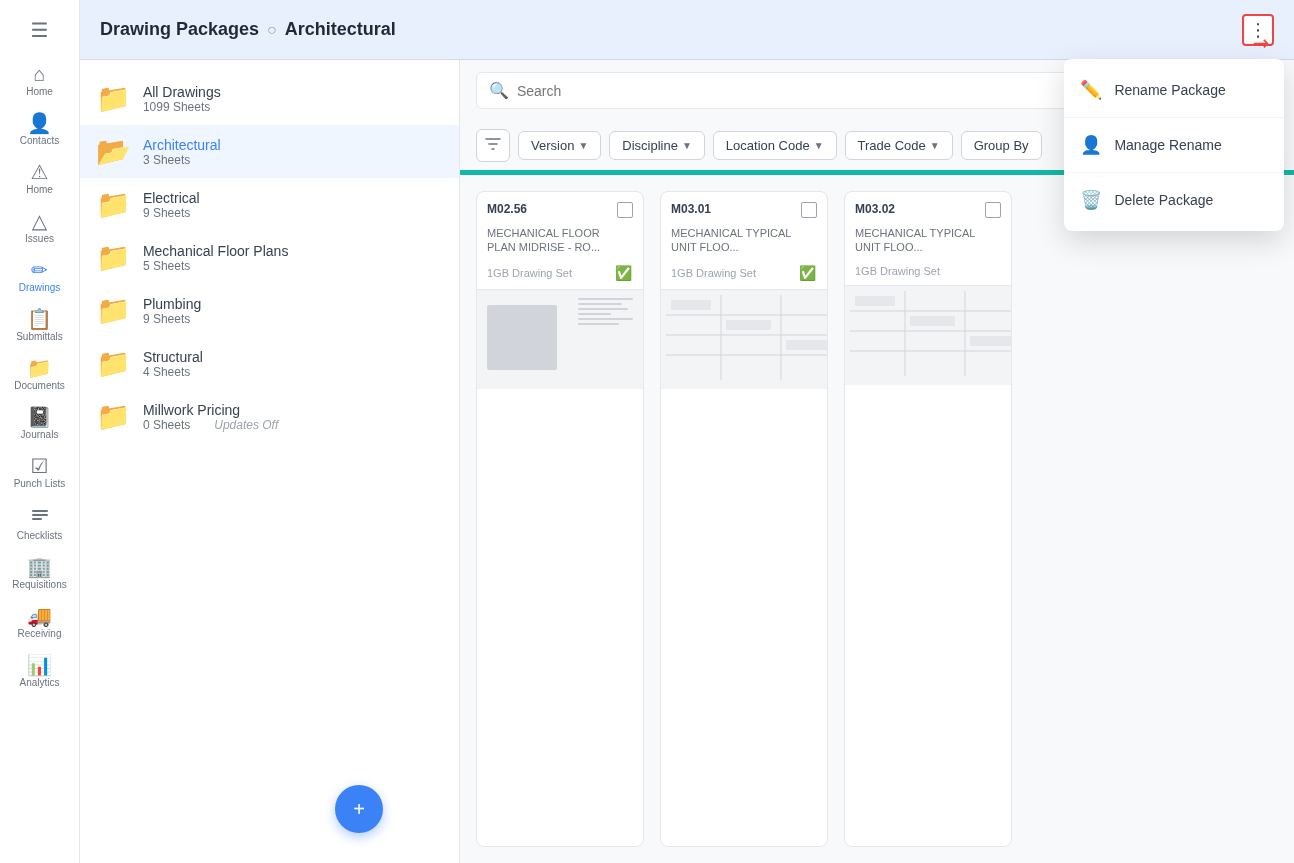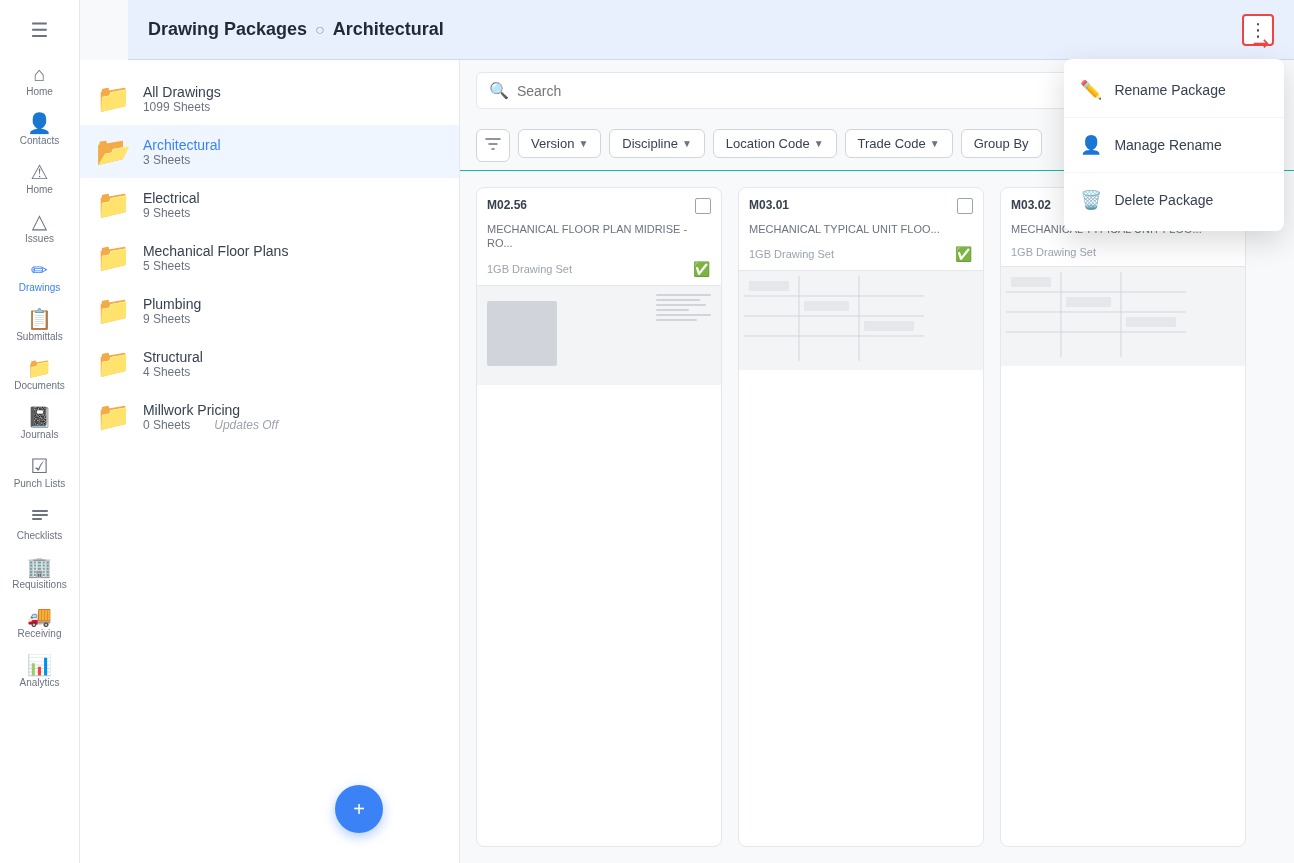--- a/index.html
+++ b/index.html
@@ -52,21 +52,20 @@
     
     .header {
       background: #e8f0fe;
       padding: 12px 20px;
       display: flex;
       align-items: center;
       justify-content: space-between;
       border-bottom: 1px solid #d0d9f0;
       height: 60px;
       flex-shrink: 0;
-      margin-left: 48px;
     }
     .header-breadcrumb {
       display: flex;
       align-items: center;
       gap: 8px;
       font-size: 18px;
       font-weight: 600;
       color: #1f2937;
     }
     .header-separator { color: #9ca3af; font-size: 16px; }
@@ -183,24 +182,24 @@
       border: none;
       outline: none;
       flex: 1;
       font-size: 14px;
       color: #374151;
       background: transparent;
     }
 
     .filter-bar {
       display: flex;
-      align-items: flex-start;
+      align-items: center;
       gap: 8px;
       padding: 8px 16px;
-      border-bottom: 1px solid #14b8a6;
+      border-bottom: 5px solid #14b8a6;
       background: #f8f9fa;
     }
     .filter-btn {
       display: flex;
       align-items: center;
       gap: 4px;
       padding: 6px 12px;
       border: 1px solid #d1d5db;
       border-radius: 6px;
       background: white;
@@ -217,21 +216,21 @@
       gap: 16px;
       padding: 16px;
       overflow-y: auto;
       flex: 1;
     }
 
     .drawing-card {
       background: white;
       border: 1px solid #e5e7eb;
       border-radius: 8px;
-      width: 246px;
+      width: 168px;
       overflow: hidden;
       cursor: pointer;
     }
     .card-header {
       display: flex;
       justify-content: space-between;
       align-items: flex-start;
       padding: 10px 10px 6px;
     }
     .card-info { flex: 1; }

